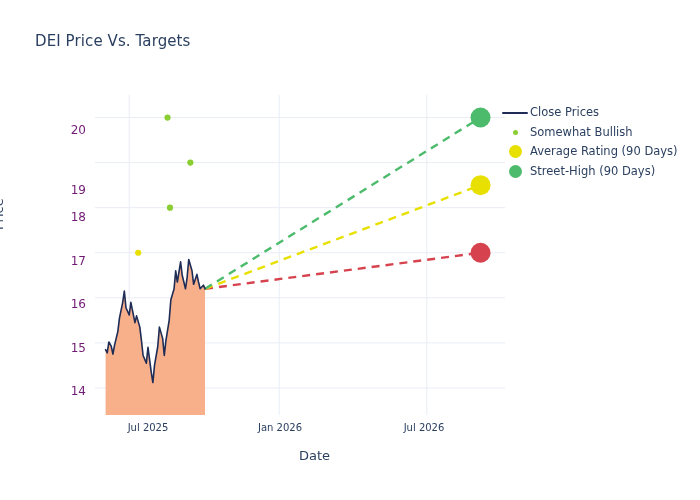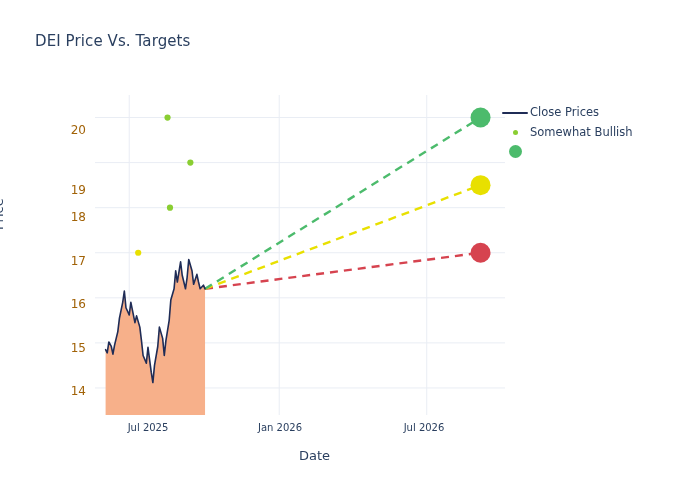--- a/index.html
+++ b/index.html
@@ -41,21 +41,21 @@
     height: 500px;
     overflow: visible;
   }
 
   
   .ytick {
     position: absolute;
     right: 0;
     transform: translateY(-50%);
     font-size: 12px;
-    color: #a16207;
+    color: #701a75;
     text-align: right;
     white-space: nowrap;
   }
   .ytick-wrap {
     position: absolute;
     left: 54px;
     top: 0;
     width: 32px;
     height: 500px;
   }
@@ -204,18 +204,25 @@
         <span class="legend-label">Close Prices</span>
       </div>
       <div class="legend-row">
         <span class="legend-sym">
           <span class="legend-dot" style="width: 5px; height: 5px; background: rgb(138, 206, 50);"></span>
         </span>
         <span class="legend-label">Somewhat Bullish</span>
       </div>
       <div class="legend-row">
         <span class="legend-sym">
+          <span class="legend-dot" style="width: 13px; height: 13px; background: rgb(232, 224, 0);"></span>
+        </span>
+        <span class="legend-label">Average Rating (90 Days)</span>
+      </div>
+      <div class="legend-row">
+        <span class="legend-sym">
           <span class="legend-dot" style="width: 13px; height: 13px; background: rgb(76, 187, 108);"></span>
         </span>
+        <span class="legend-label">Street-High (90 Days)</span>
       </div>
     </div>
 
 </div>
 
 </body></html>

